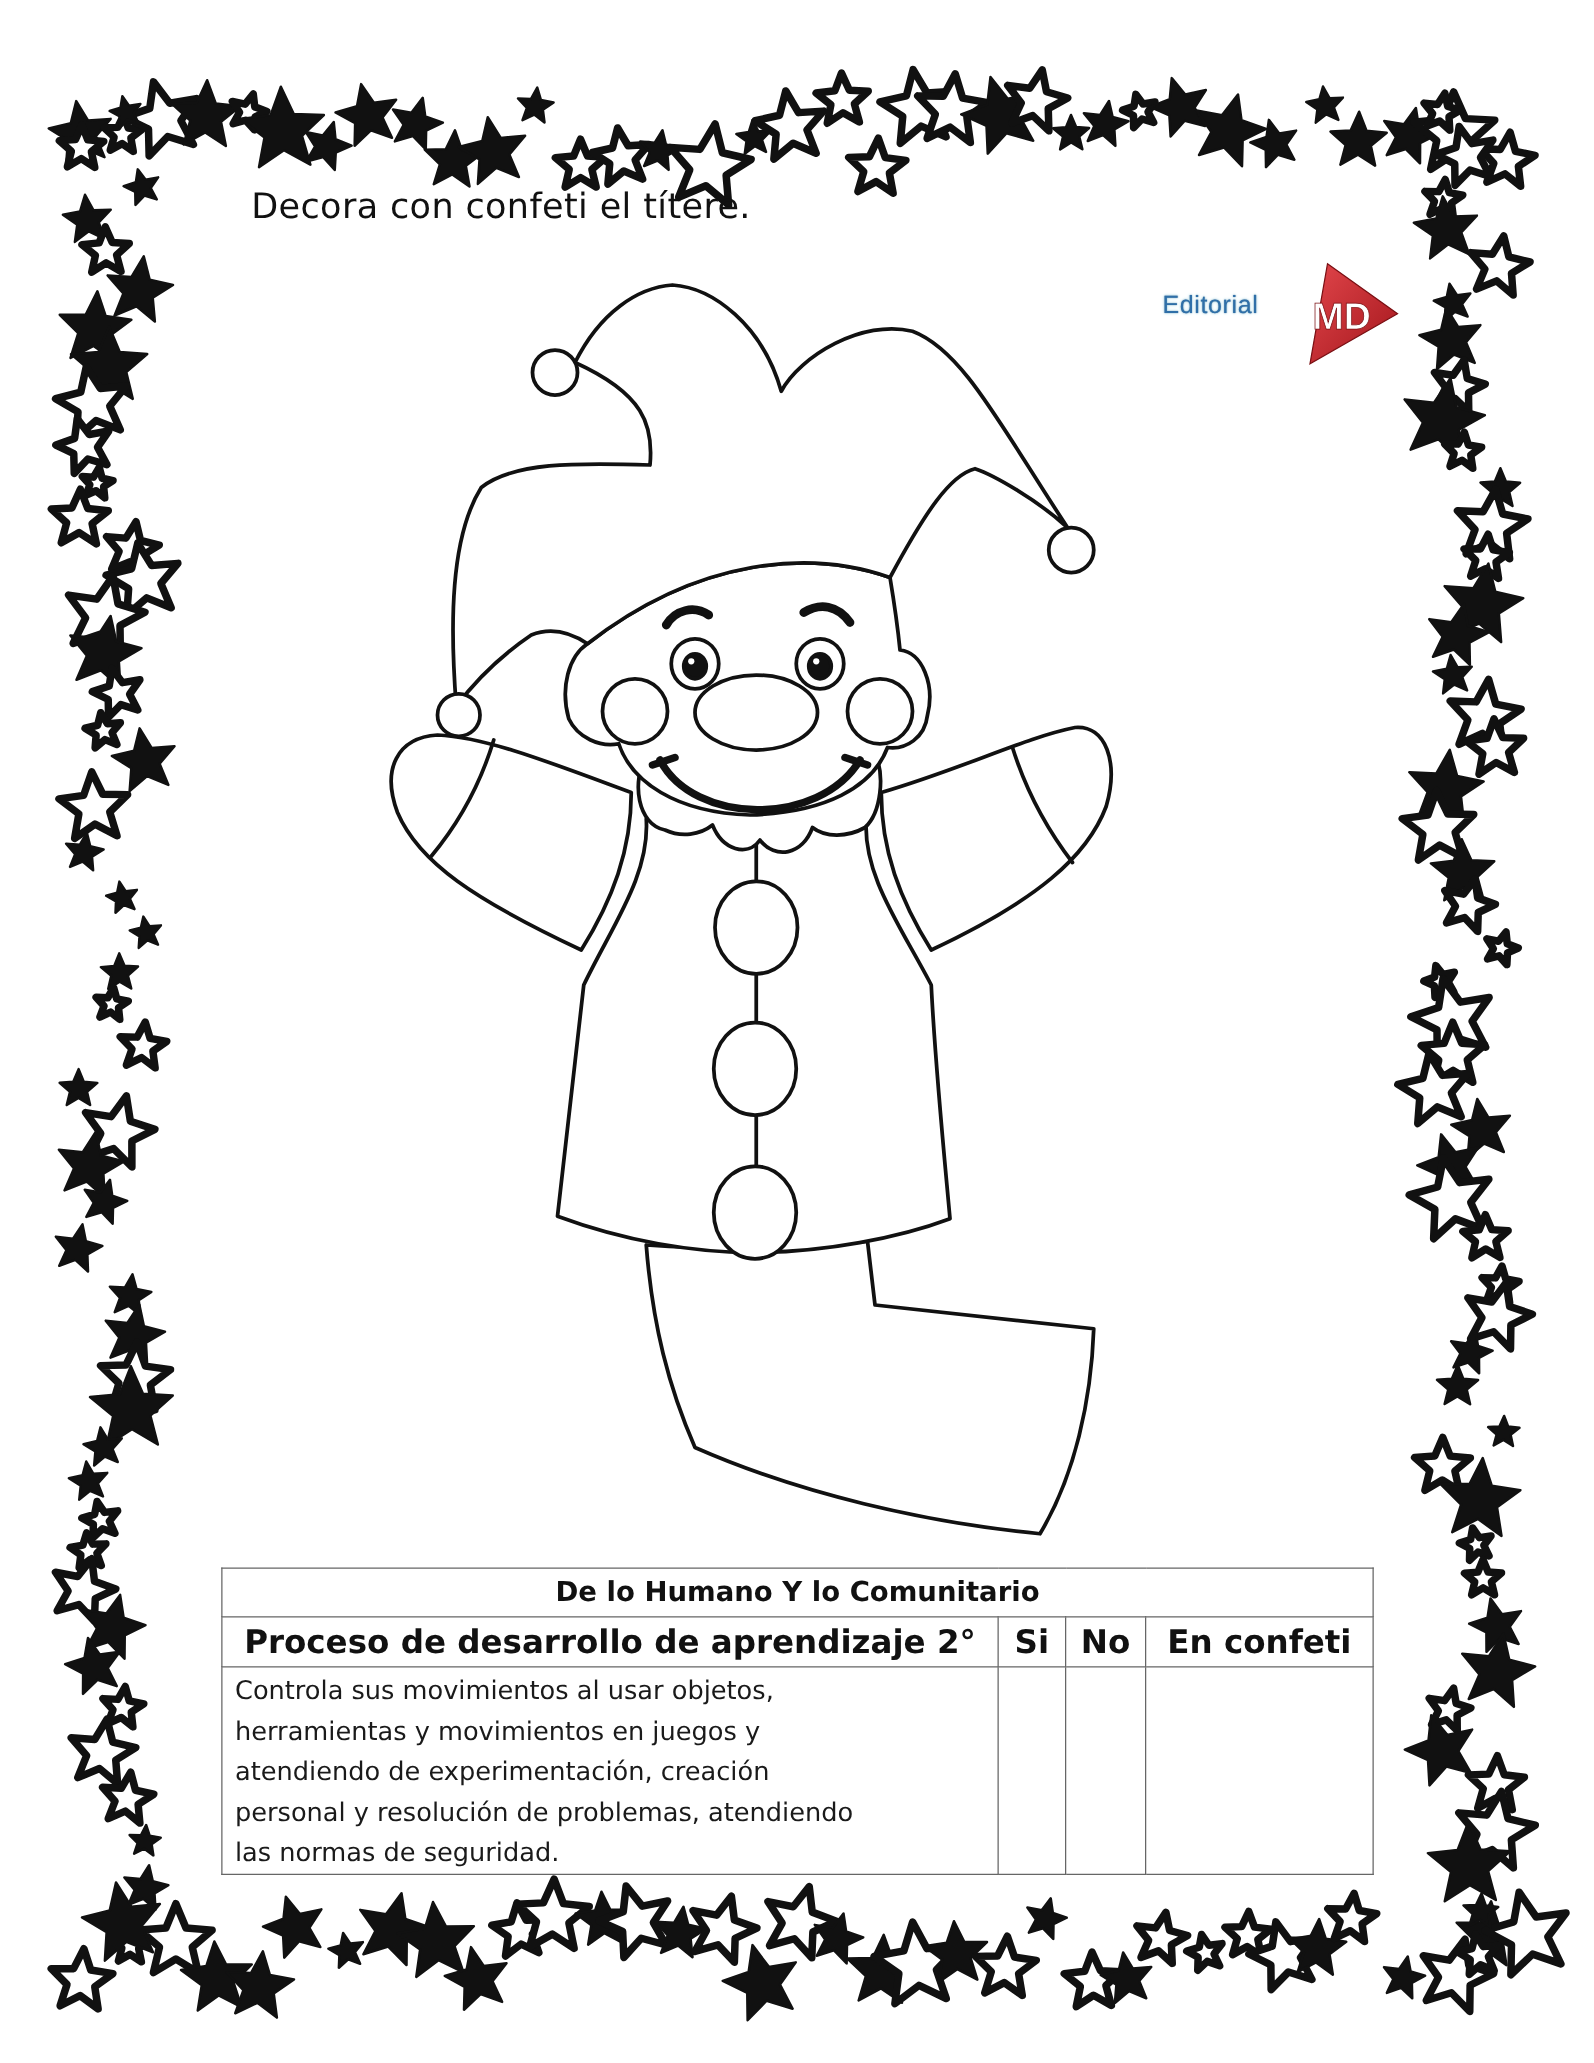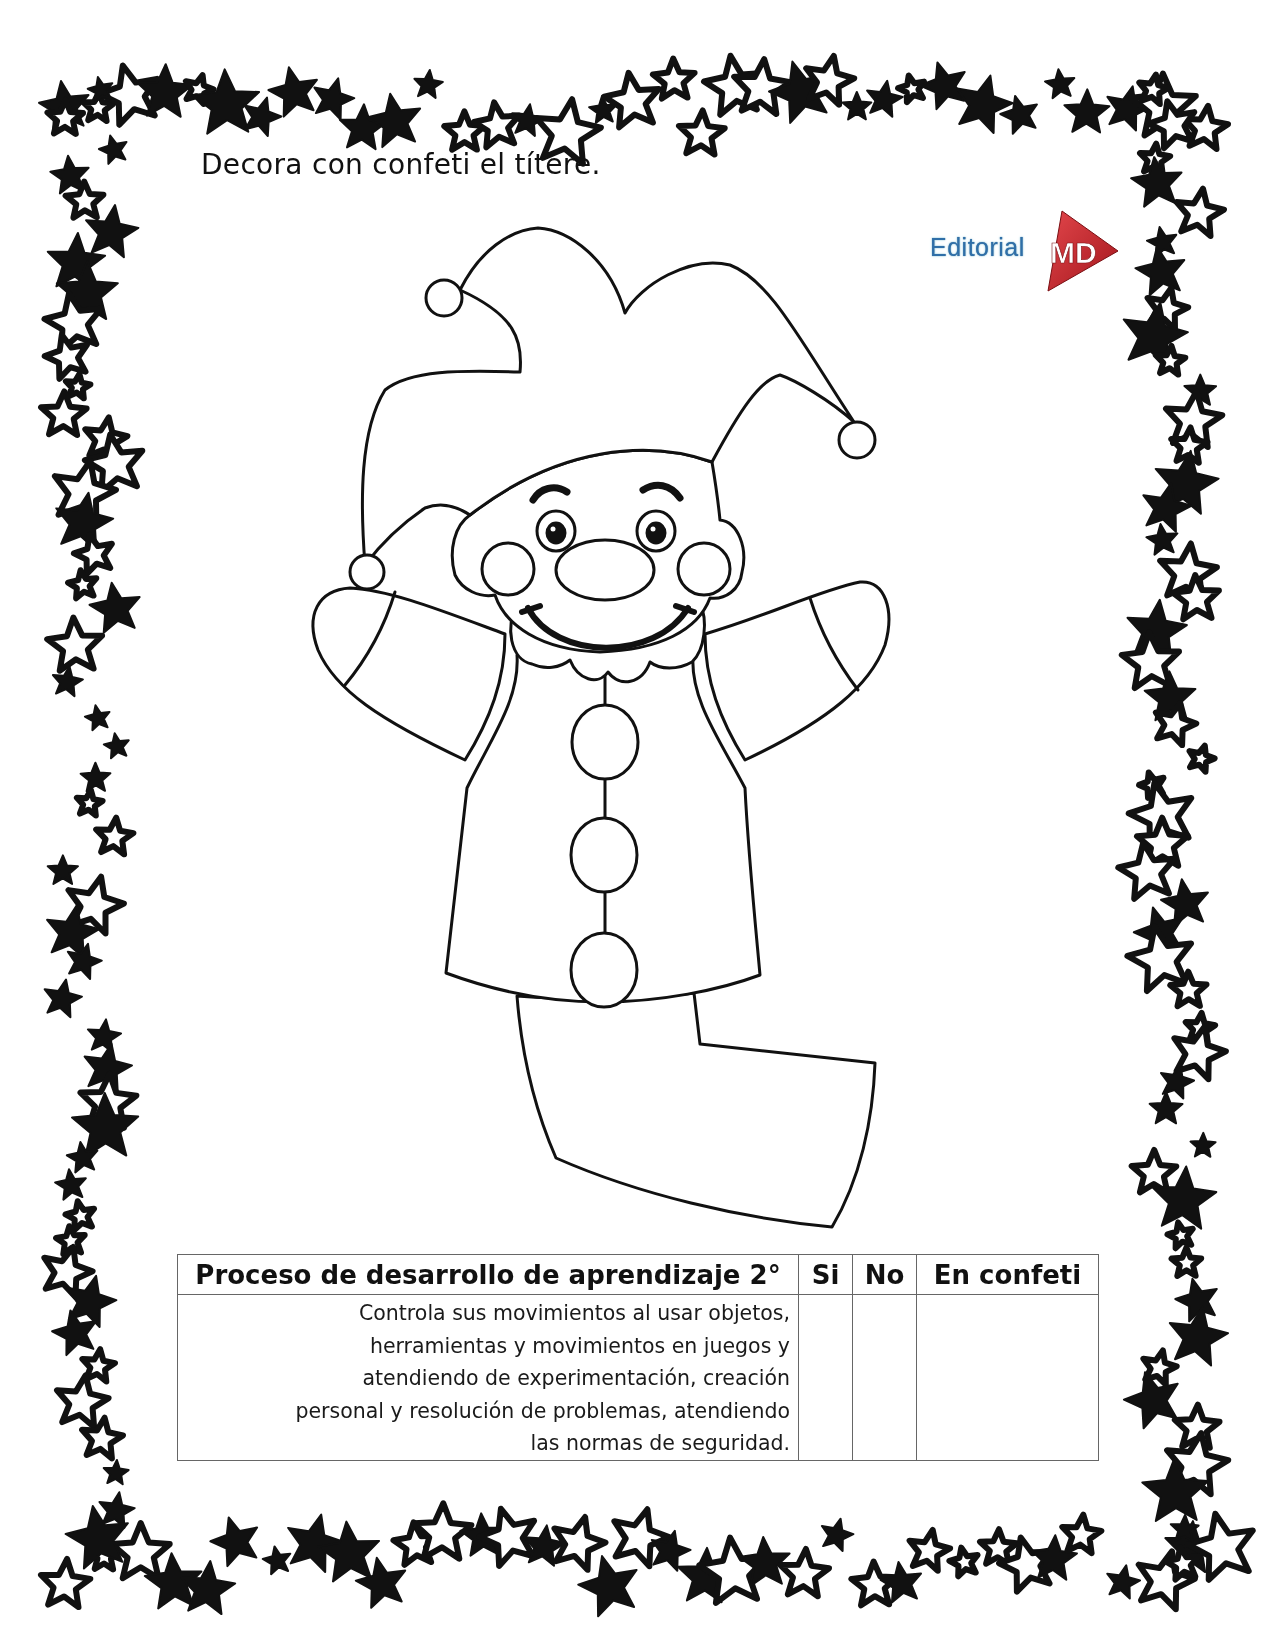--- a/index.html
+++ b/index.html
@@ -1,27 +1,27 @@
 <!DOCTYPE html>
 <html><head>
 <meta charset="utf-8">
 <style>
   html, body { margin:0; padding:0; background:#ffffff; }
   body { width:1275px; height:1650px; position:relative; overflow:hidden; font-family:"DejaVu Sans", sans-serif; color:#111; }
   #stars-layer { position:absolute; left:0; top:0; width:1275px; height:1650px; }
   .instruction { position:absolute; left:177px; top:148px; font-size:28px; font-family:"DejaVu Sans", sans-serif; font-weight:normal; letter-spacing:0.3px; color:#111;margin-left:24px; }
   .logo { position:absolute; left:930px; top:205px; width:190px; height:90px; }
-  .logo-text { position:absolute; left:0; top:28px; font-family:"Liberation Sans", sans-serif; font-size:25px; color:#2f6fa8; text-shadow: 0 0 3px #b8e6f2, 0 0 1px #1d4a75; letter-spacing:0.5px; }
+  .logo-text { position:absolute; left:0; top:28px; font-family:"Liberation Sans", sans-serif; font-size:20px; color:#2f6fa8; text-shadow: 0 0 3px #b8e6f2, 0 0 1px #1d4a75; letter-spacing:0.5px; }
   #puppet { position:absolute; left:0; top:0; width:1275px; height:1650px; }
   table.eval { position:absolute; left:177px; top:1254px; width:921px; border-collapse:collapse; table-layout:fixed; }
   table.eval td, table.eval th { border:1.5px solid #666; padding:0; }
   table.eval .title-row th { height:38px; font-family:"DejaVu Sans", sans-serif; font-weight:bold; font-size:22px; text-align:center; }
   table.eval .head-row th { height:39px; font-family:"DejaVu Sans", sans-serif; font-weight:bold; font-size:26px; text-align:center; }
   table.eval .body-row td { height:164px; vertical-align:top; }
-  .body-text { font-family:"DejaVu Sans", sans-serif; font-size:20.5px; line-height:32.5px; padding:2px 8px 0 10px; color:#1a1a1a;text-align:right; }
+  .body-text { font-family:"DejaVu Sans", sans-serif; font-size:20.5px; line-height:32.5px; padding:2px 8px 0 10px; color:#1a1a1a; }
 </style>
 </head>
 <body>
 
 <svg id="stars-layer" viewBox="0 0 1275 1650">
     <path d="M61.0 80.9L70.4 96.4L88.5 95.1L76.7 108.9L83.6 125.7L66.8 118.7L53.0 130.4L54.4 112.3L39.0 102.8L56.6 98.6Z" fill="#111" stroke="#111" stroke-width="2" stroke-linejoin="round"></path>
     <path d="M98.9 92.1L102.6 102.4L113.3 103.8L104.7 110.4L106.6 121.1L97.7 114.9L88.2 120.1L91.3 109.7L83.4 102.2L94.2 101.9Z" fill="#fff" stroke="#111" stroke-width="6" stroke-linejoin="round"></path>
     <path d="M122.8 65.5L135.8 82.6L157.0 78.9L144.7 96.5L154.7 115.5L134.2 109.2L119.3 124.7L118.8 103.2L99.5 93.8L119.8 86.7Z" fill="#fff" stroke="#111" stroke-width="6" stroke-linejoin="round"></path>
     <path d="M165.7 64.2L172.6 82.7L192.3 85.0L176.8 97.4L180.7 116.8L164.2 105.9L146.9 115.6L152.2 96.5L137.6 83.0L157.4 82.2Z" fill="#111" stroke="#111" stroke-width="2" stroke-linejoin="round"></path>
     <path d="M202.6 75.2L203.8 85.5L213.5 89.2L204.1 93.5L203.6 103.9L196.5 96.2L186.5 99.0L191.6 89.9L185.9 81.2L196.1 83.3Z" fill="#fff" stroke="#111" stroke-width="6" stroke-linejoin="round"></path>
@@ -254,20 +254,23 @@
 </svg>
 
 <table class="eval">
   <colgroup>
     <col style="width:621px">
     <col style="width:54px">
     <col style="width:64px">
     <col style="width:182px">
   </colgroup>
   <tbody>
+      <tr class="title-row">
+    <th colspan="4">De lo Humano Y lo Comunitario</th>
+  </tr>
   <tr class="head-row">
     <th>Proceso de desarrollo de aprendizaje 2°</th>
     <th>Si</th>
     <th>No</th>
     <th>En confeti</th>
   </tr>
   <tr class="body-row">
     <td>
       <div class="body-text">
         <div>Controla sus movimientos al usar objetos,</div>

